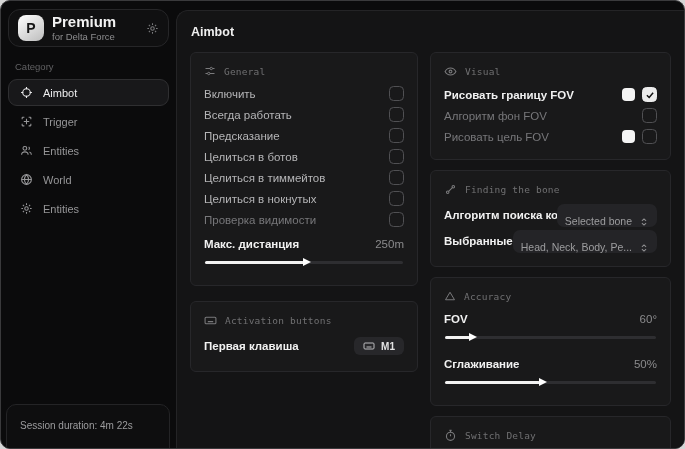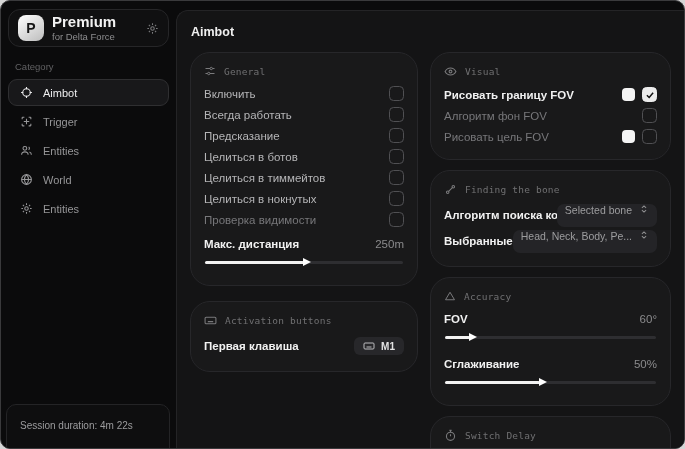--- a/index.html
+++ b/index.html
@@ -40,21 +40,21 @@
   .main{
     position:absolute; left:175px; top:9px; right:0; bottom:0;
     background:#141415; border:1px solid #242426; border-right:none; border-bottom:none;
     border-radius:12px 0 0 0; padding:11px 13px;
   }
   .main-title{ font-size:12.5px; font-weight:700; color:#f0f0f0; margin:3px 0 13px 1px; }
   .cols{ display:flex; gap:12px; align-items:flex-start; }
   .col-left{ width:233px; display:flex; flex-direction:column; gap:15px; }
   .col-right{ width:241px; display:flex; flex-direction:column; gap:10px; }
   .panel{
-    background:#19191a; border:1px solid #27272a; border-radius:20px;
+    background:#19191a; border:1px solid #27272a; border-radius:6px;
     padding:9px 13px 12px; width:100%;
   }
   .sec-header{
     display:flex; align-items:center; gap:8px; color:#707072;
     font-family:"DejaVu Sans Mono", monospace; font-size:9.5px;
     margin:3px 0 6px; letter-spacing:.2px;
   }
   .sec-header .icon{ display:flex; color:#7a7a7c; }
   .row{ display:flex; align-items:center; justify-content:space-between; min-height:21px; }
   .row.tall{ min-height:26px; }
@@ -77,21 +77,21 @@
   .slider{ position:relative; height:13px; margin:2px 1px 4px; cursor:default; }
   .slider .track{ position:absolute; left:0; right:0; top:5px; height:2.5px; background:#2e2e31; border-radius:2px; }
   .slider .fill{ position:absolute; left:0; top:5px; height:2.5px; background:#f2f2f2; border-radius:2px; }
   .slider .thumb{
     position:absolute; top:2px; width:0; height:0;
     border-top:4.5px solid transparent; border-bottom:4.5px solid transparent;
     border-left:8px solid #ffffff;
   }
   
   .dropdown{
-    display:flex; align-items:flex-start; gap:7px; height:23px; padding:0 8px;
+    display:flex; align-items:flex-end; gap:7px; height:23px; padding:0 8px;
     background:#242427; border-radius:7px; color:#9d9d9f; font-size:10.5px;
     flex-shrink:0; max-width:152px;
   }
   .dropdown .dd-text{ white-space:nowrap; overflow:hidden; }
   .dropdown .icon{ display:flex; color:#8d8d8f; flex-shrink:0; }
   
   .keybtn{
     display:flex; align-items:center; gap:6px; padding:3px 9px;
     background:#27272a; border-radius:6px; color:#e3e3e4; font-size:10px; font-weight:600;
   }

